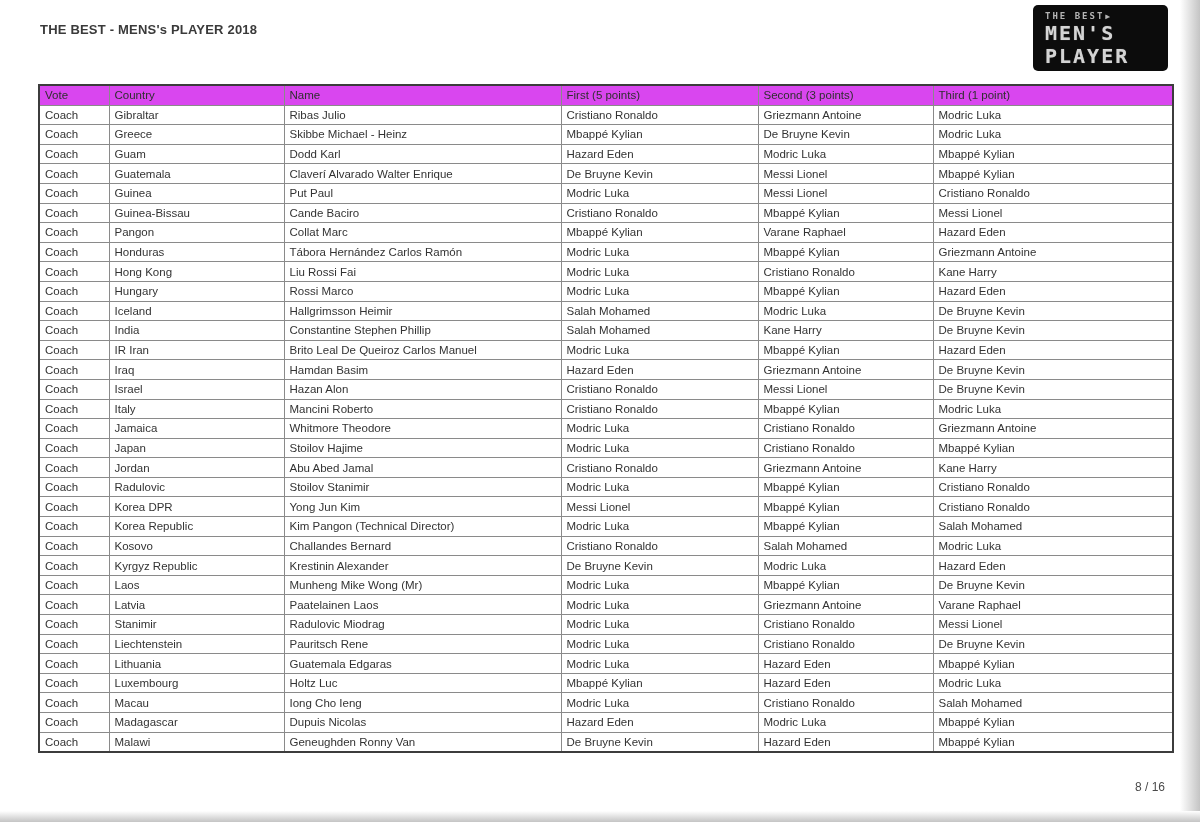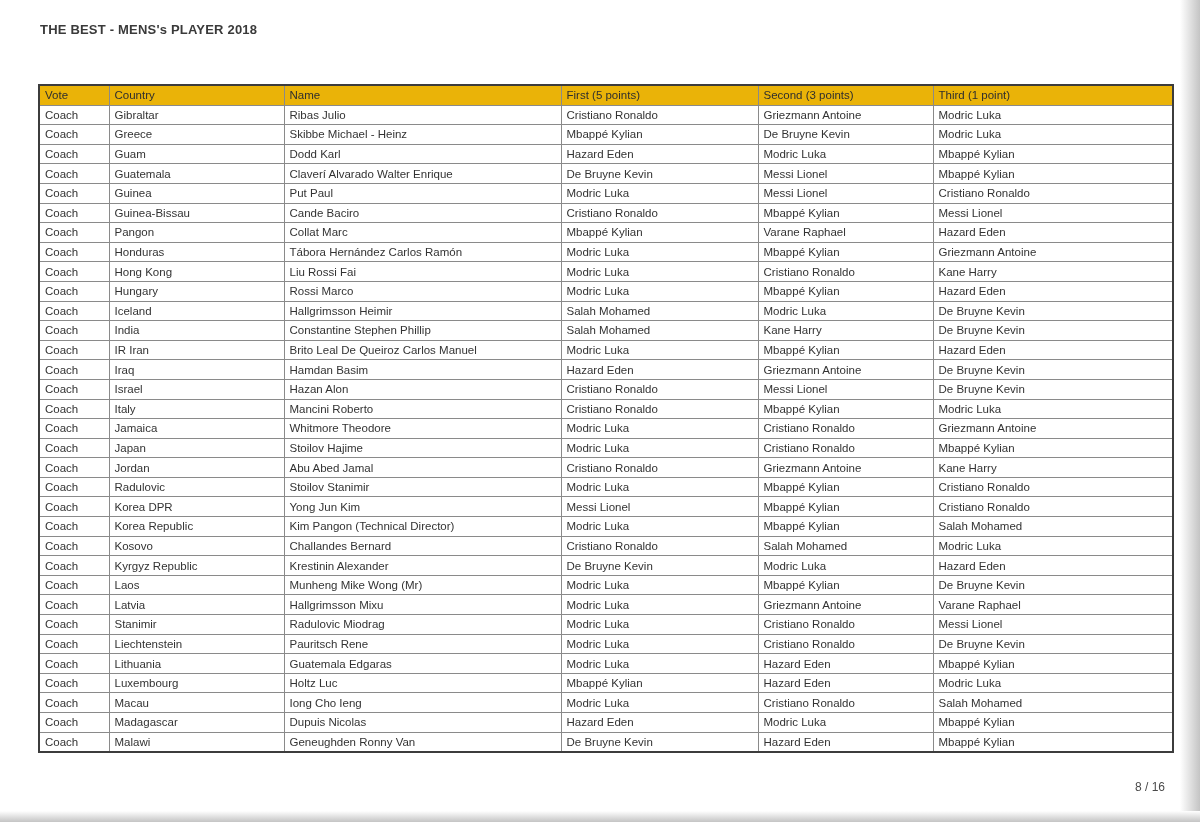--- a/index.html
+++ b/index.html
@@ -70,21 +70,21 @@
   table.votes th, table.votes td {
     border: 1px solid #8a8a8a;
     height: 18.6px;
     padding: 0 0 0 5px;
     text-align: left;
     font-weight: normal;
     white-space: nowrap;
     overflow: hidden;
   }
   table.votes thead th {
-    background: #eab308;
+    background: #d946ef;
     color: #2e2e2e;
     margin-left: 42px;
   }
   table.votes tbody td { background: #ffffff; }
   
   .page-number {
     position: absolute;
     left: 1105px;
     top: 780px;
     width: 60px;
@@ -110,20 +110,27 @@
     background: linear-gradient(to bottom, #ffffff, #c4c4c4);
   }
 </style>
 </head>
 <body>
 
 <div class="page">
 
   <div class="doc-title">THE BEST - MENS's PLAYER 2018</div>
 
+  <div class="logo">
+    <div class="logo-line1">
+      <span>THE BEST</span><span class="tri">▶</span>
+    </div>
+    <div class="logo-big">MEN'S</div>
+    <div class="logo-big">PLAYER</div>
+  </div>
 
   <table class="votes">
     <colgroup>
       <col style="width:70px">
       <col style="width:175px">
       <col style="width:277px">
       <col style="width:197px">
       <col style="width:175px">
       <col style="width:240px">
     </colgroup>
@@ -334,21 +341,21 @@
           <td>Coach</td>
           <td>Laos</td>
           <td>Munheng Mike Wong (Mr)</td>
           <td>Modric Luka</td>
           <td>Mbappé Kylian</td>
           <td>De Bruyne Kevin</td>
         </tr>
         <tr>
           <td>Coach</td>
           <td>Latvia</td>
-          <td>Hallgrimsson Mixu</td>
+          <td>Paatelainen Laos</td>
           <td>Modric Luka</td>
           <td>Griezmann Antoine</td>
           <td>Varane Raphael</td>
         </tr>
         <tr>
           <td>Coach</td>
           <td>Stanimir</td>
           <td>Radulovic Miodrag</td>
           <td>Modric Luka</td>
           <td>Cristiano Ronaldo</td>

